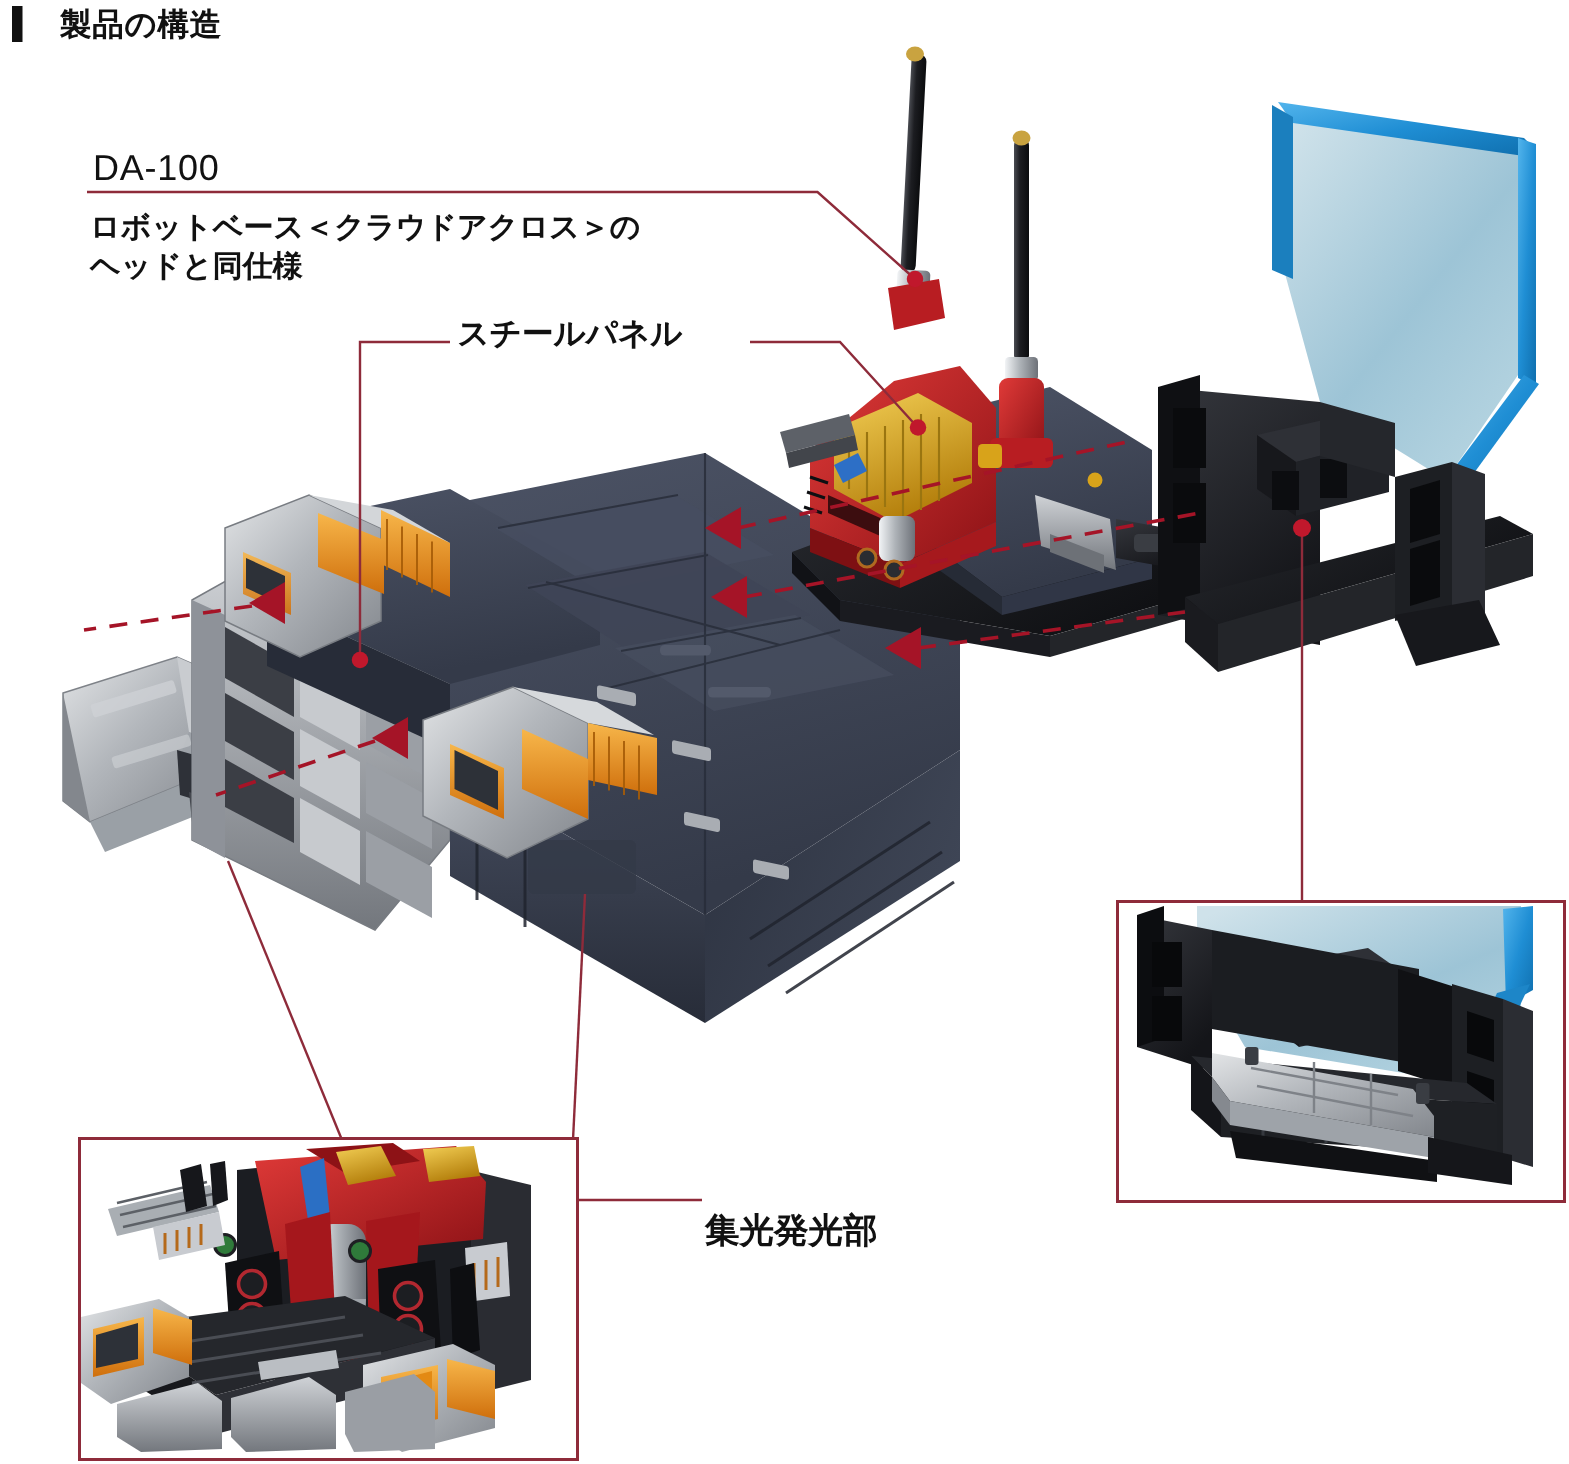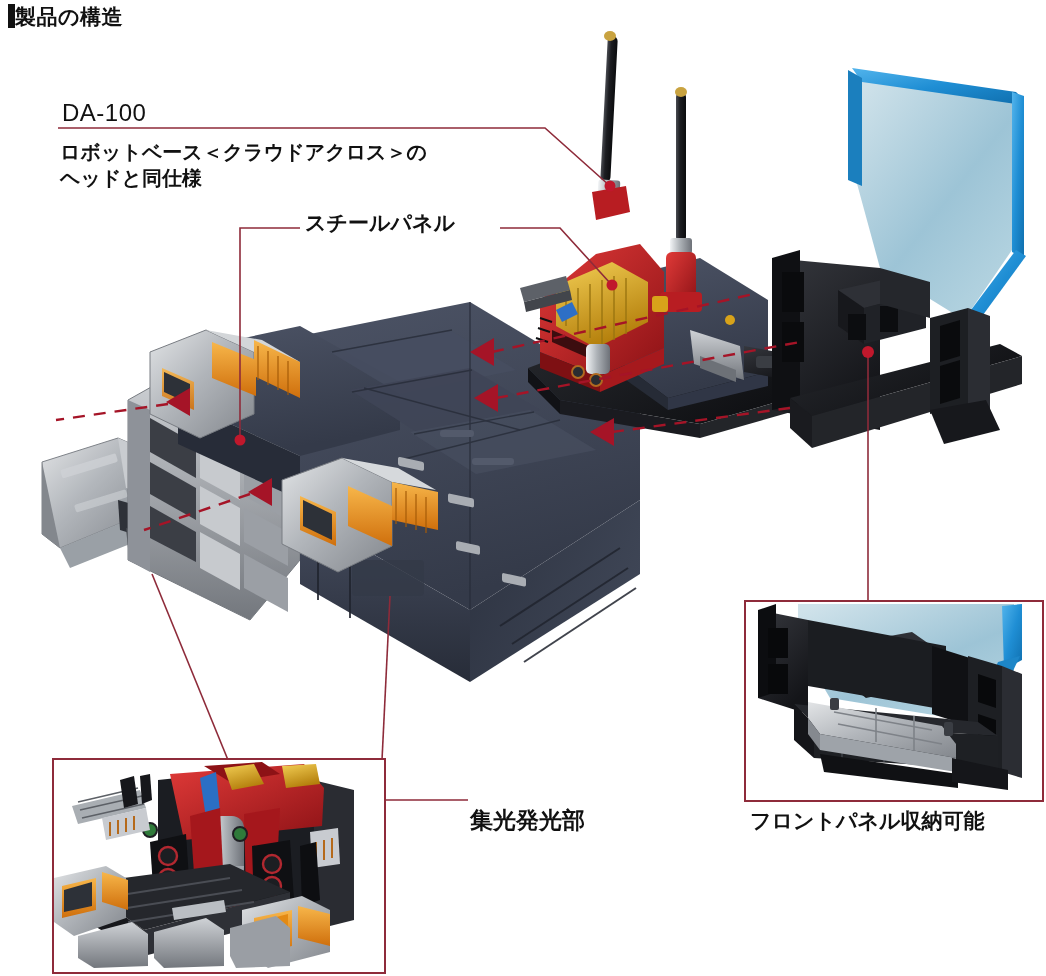--- a/index.html
+++ b/index.html
@@ -5,21 +5,21 @@
 <style>
   html,body{margin:0;padding:0;background:#ffffff;}
   body{
     width:1046px;height:976px;position:relative;overflow:hidden;
     font-family:"Liberation Sans","DejaVu Sans",sans-serif;
     color:#111;
   }
   .stage{position:absolute;inset:0;}
 
   
-  #heading{position:absolute;left:8px;top:4px;display:flex;align-items:center;gap:0;}
+  #heading{position:absolute;left:8px;top:4px;display:flex;align-items:center;gap:25px;}
   #heading .bar{width:7px;height:24px;background:#111;display:block;}
   #heading .htxt{font-size:21px;font-weight:bold;letter-spacing:.5px;line-height:1;}
 
   
   .label{position:absolute;font-weight:bold;line-height:1.28;white-space:pre;}
   #lbl-da100{left:62px;top:82px;font-size:24px;font-weight:normal;letter-spacing:.5px;margin-top:16px;}
   #lbl-robotbase{left:60px;top:140px;font-size:20px;}
   #lbl-steel{left:305px;top:210px;font-size:21px;}
   #lbl-lightunit{left:470px;top:785px;font-size:23px;margin-top:21px;}
   #lbl-frontpanel{left:750px;top:808px;font-size:21px;}
@@ -338,21 +338,20 @@
       <circle cx="238" cy="832" r="6"></circle>
       <circle cx="269" cy="914" r="6"></circle>
     </g>
   </svg>
 
   <div class="label" id="lbl-da100">DA-100</div>
   <div class="label" id="lbl-robotbase">ロボットベース＜クラウドアクロス＞の
 ヘッドと同仕様</div>
   <div class="label" id="lbl-steel">スチールパネル</div>
   <div class="label" id="lbl-lightunit">集光発光部</div>
-  <div class="label" id="lbl-frontpanel">フロントパネル収納可能</div>
 
   <div class="inset" id="inset-light">
     <svg width="326" height="208" viewBox="0 0 326 208">
       <rect width="326" height="208" fill="#ffffff"></rect>
 
       <polygon points="104,20 220,8 290,34 290,150 150,176 104,140" fill="#1b1d22"></polygon>
       <polygon points="218,10 300,30 300,160 260,170 260,40" fill="#2a2c32"></polygon>
 
       <polygon points="116,14 250,4 270,28 268,66 130,80" fill="url(#gRed)"></polygon>
       <polygon points="150,6 208,2 226,14 176,22" fill="#8d1216"></polygon>

